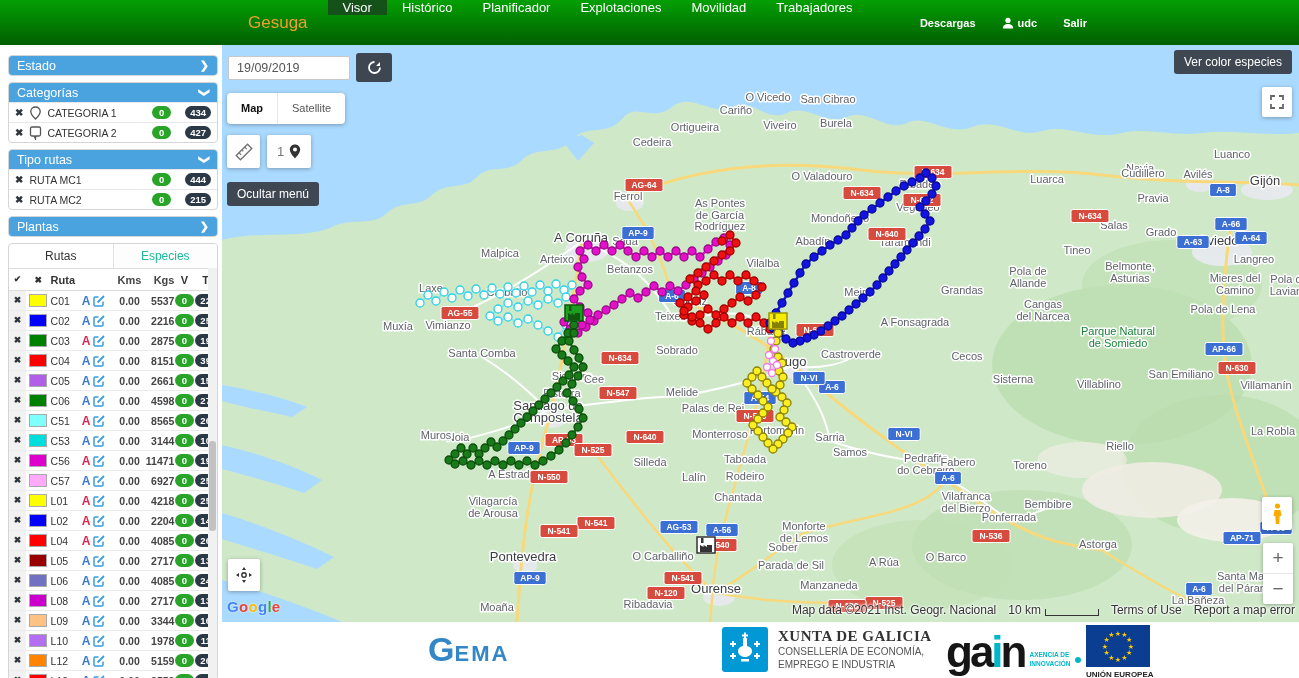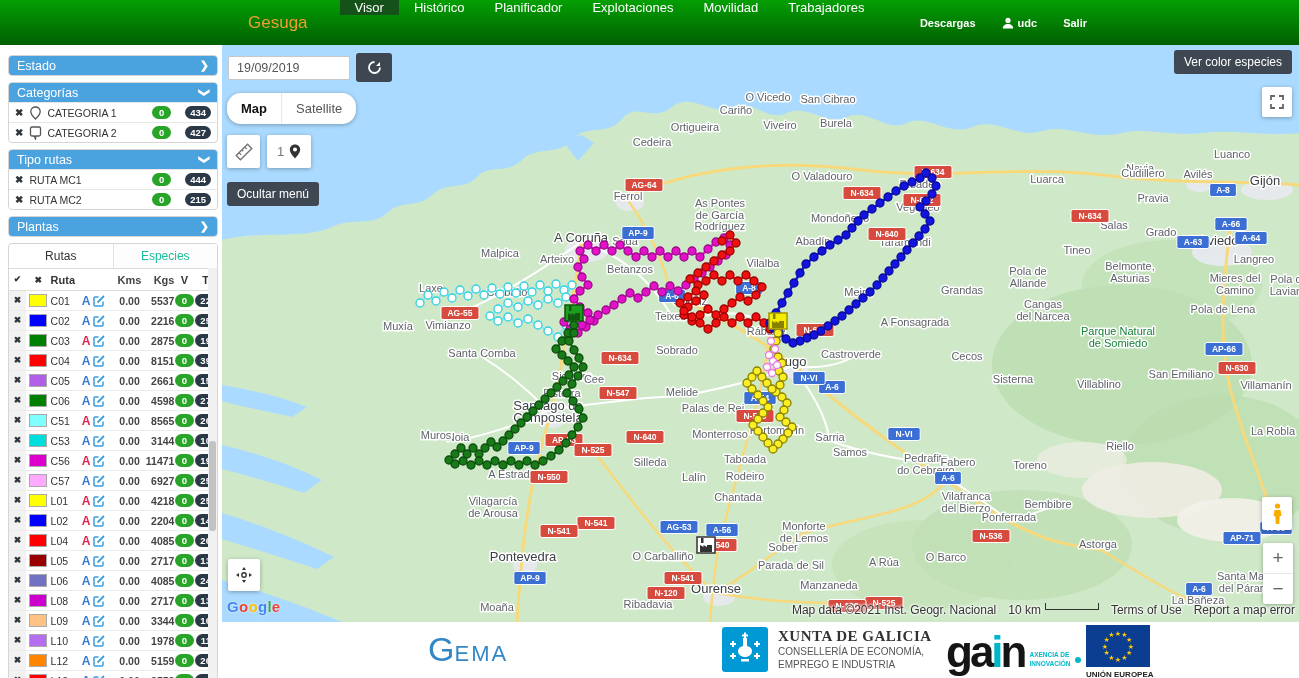--- a/index.html
+++ b/index.html
@@ -1,21 +1,21 @@
 <!DOCTYPE html>
 <html><head>
 <meta charset="utf-8">
 <style>
   html,body{margin:0;padding:0}
   body{width:1299px;height:678px;overflow:hidden;position:relative;background:#fff;
        font-family:"Liberation Sans",sans-serif;-webkit-font-smoothing:antialiased}
   
   .navbar{position:absolute;top:0;left:0;right:0;height:45px;z-index:40;
           background:linear-gradient(#049f04,#015f01);display:flex;align-items:center}
-  .brand{color:#f09e2e;font-size:17px;margin-left:248px;margin-right:32px}
+  .brand{color:#f09e2e;font-size:17px;margin-left:248px;margin-right:20px}
   .nav-main{display:flex;height:100%;align-items:flex-start}
   .nav-item{color:#fff;font-size:13px;padding:0 15px;display:flex;align-items:center;cursor:pointer}
   .nav-item.active{background:#14521a}
   .nav-right{margin-left:auto;display:flex;align-items:center;gap:26px;margin-right:212px;
              color:#fff;font-size:11px;font-weight:bold}
   .nav-right .ritem{display:flex;align-items:center;gap:4px;cursor:pointer}
   
   .sidebar{position:absolute;top:45px;left:0;width:222px;bottom:0;background:#fff;z-index:30;
            padding:10px 4px 0 8px;box-sizing:border-box}
   .panel{margin-bottom:6px;border-radius:4px;overflow:hidden;border:1px solid #d5d5d5;background:#fff}
@@ -55,47 +55,47 @@
   .sbar{position:absolute;right:0;top:24px;bottom:0;width:9px;background:#f1f1f1;cursor:pointer}
   .sthumb{position:absolute;left:1px;width:7px;top:42%;height:90px;background:#c2c2c2;border-radius:3px}
   
   .map{position:absolute;left:222px;top:45px;width:1077px;height:577px;background:#aadaff;overflow:hidden}
   .map svg.base{position:absolute;left:0;top:0}
   .mctl{position:absolute;z-index:10}
   .date-box{left:6px;top:11px;width:122px;height:24px;background:#fff;border:1px solid #c8c8c8;
             border-radius:2px;font-size:12.5px;color:#555;padding-left:8px;box-sizing:border-box}
   .refresh-btn{left:134px;top:8px;width:36px;height:29px;background:#3e4751;border-radius:3px;
                display:flex;align-items:center;justify-content:center;cursor:pointer}
-  .mapsat{left:5px;top:48px;display:flex;background:#fff;border-radius:14px;
-          box-shadow:0 1px 4px rgba(0,0,0,.3);height:31px;font-size:13px;cursor:pointer}
+  .mapsat{left:5px;top:48px;display:flex;background:#fff;border-radius:4px;
+          box-shadow:0 1px 4px rgba(0,0,0,.3);height:31px;font-size:11px;cursor:pointer}
   .mapsat .m1{padding:0 14px;line-height:31px;font-weight:bold;color:#111}
   .mapsat .m2{padding:0 14px;line-height:31px;color:#565656;border-left:1px solid #e8e8e8}
   .sqbtn{background:#fff;border-radius:2px;box-shadow:0 1px 4px rgba(0,0,0,.3);cursor:pointer;
          display:flex;align-items:center;justify-content:center}
   .ruler-btn{left:5px;top:90px;width:33px;height:33px}
   .count-btn{left:45px;top:90px;width:44px;height:33px;gap:5px;font-size:13px;color:#777}
   .darkbtn{background:#3f4752;color:#fff;font-size:12px;padding:5px 10px;border-radius:3px;cursor:pointer}
   .ocultar{left:5px;top:137px}
   .vercolor{right:7px;top:5px}
   .fsbtn{right:7px;top:42px;width:30px;height:30px}
   .panbtn{left:6px;top:514px;width:32px;height:32px}
   .pegman{right:7px;top:452px;width:30px;height:33px}
   .zoomctl{right:6px;top:498px;width:30px;height:61px;background:#fff;border-radius:2px;
            box-shadow:0 1px 4px rgba(0,0,0,.3);display:flex;flex-direction:column}
   .zoomctl div{flex:1;display:flex;align-items:center;justify-content:center;font-size:19px;
                color:#666;cursor:pointer}
   .zoomctl .zin{border-bottom:1px solid #e6e6e6}
   .google{left:5px;bottom:7px;font-size:15px;font-weight:bold;letter-spacing:.3px}
   .attrib{right:4px;bottom:5px;display:flex;align-items:flex-end;gap:12px;font-size:12px;color:#333;
           text-shadow:0 0 3px #fff,0 0 3px #fff,0 0 3px #fff}
-  .scalewrap{display:flex;align-items:flex-start;gap:4px}
+  .scalewrap{display:flex;align-items:flex-end;gap:4px}
   .scalebar{width:52px;height:6px;border:1px solid #333;border-top:none;margin-bottom:1px}
   
   .footer{position:absolute;left:222px;right:0;top:622px;height:56px;background:#fff;z-index:20}
-  .gema{position:absolute;left:206px;top:8px;color:#3387c7;font-weight:normal}
+  .gema{position:absolute;left:206px;top:8px;color:#3387c7;font-weight:bold}
   .gema .g1{font-size:34px}
   .gema .g2{font-size:22px;letter-spacing:2px}
   .xunta{position:absolute;left:500px;top:5px;display:flex;gap:10px;align-items:center}
   .xlogo{width:46px;height:45px;background:#0099d6;border-radius:3px;display:flex;
          align-items:center;justify-content:center}
   .xtitle{font-size:15px;font-weight:bold;color:#333;letter-spacing:.5px;font-family:Liberation Serif, serif}
   .xsub{font-size:10px;color:#555;line-height:1.3}
   .gain{position:absolute;left:724px;top:0px;display:flex;align-items:flex-end}
   .gain-word{font-size:44px;font-weight:bold;color:#151515;letter-spacing:-3px;line-height:60px}
   .gain-word .idot{color:#00b7c9}

